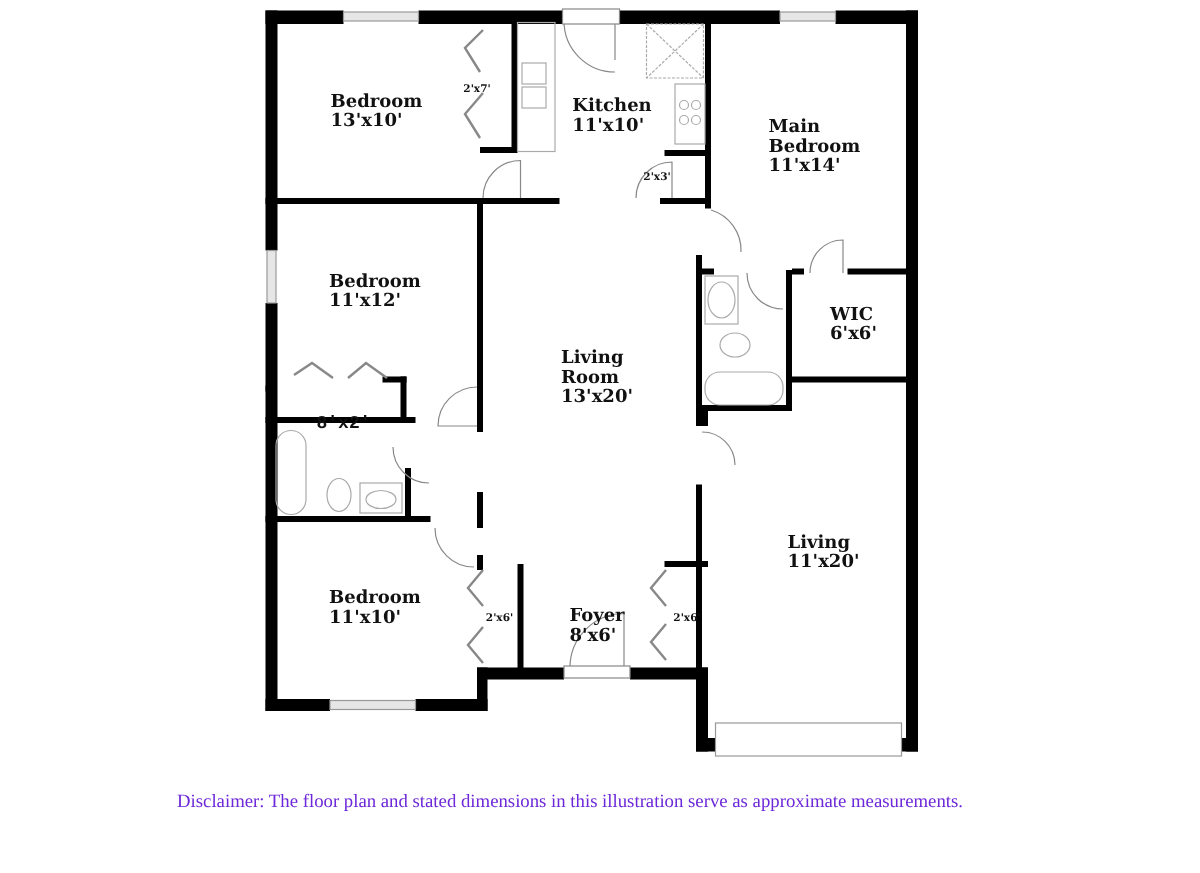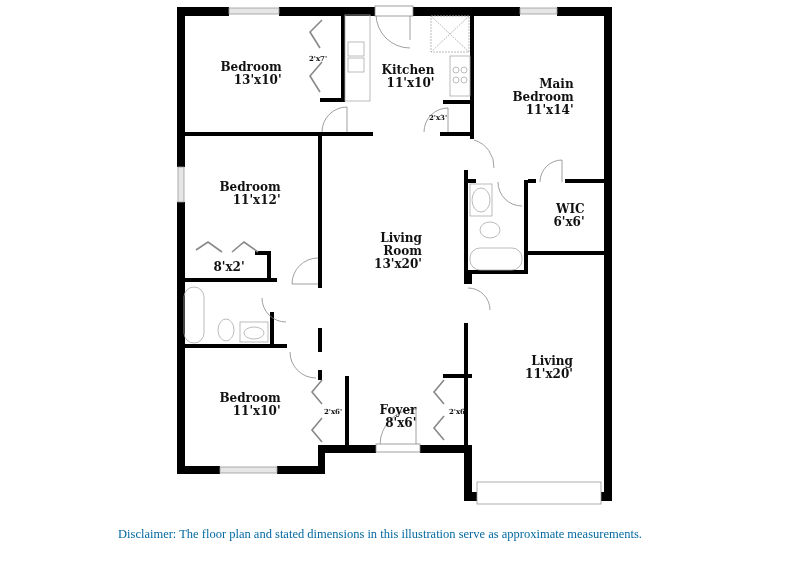--- a/index.html
+++ b/index.html
@@ -1,22 +1,22 @@
 <!DOCTYPE html>
 <html><head>
 <meta charset="utf-8">
 <style>
   html, body { margin: 0; padding: 0; background: #ffffff; }
   body { width: 800px; height: 582px; position: relative; overflow: hidden; font-family: "DejaVu Serif", "Liberation Serif", serif; }
   #plan { position: absolute; left: 0; top: 0; width: 800px; height: 520px; }
-  .room-label { position: absolute; text-align: right; font-family: "DejaVu Serif", "Liberation Serif", serif; font-weight: bold; font-size: 12px; line-height: 13px; color: #111; transform: translateX(-50%); white-space: nowrap; }
+  .room-label { position: absolute; text-align: left; font-family: "DejaVu Serif", "Liberation Serif", serif; font-weight: bold; font-size: 12px; line-height: 13px; color: #111; transform: translateX(-50%); white-space: nowrap; }
   .room-label .dim { display: block; font-weight: bold; }
   .small-label { position: absolute; font-family: "DejaVu Serif", "Liberation Serif", serif; font-weight: bold; font-size: 7px; color: #111; transform: translateX(-50%); white-space: nowrap; }
   .mid-label { position: absolute; font-family: "DejaVu Serif", "Liberation Serif", serif; font-weight: bold; font-size: 12px; color: #111; transform: translateX(-50%); white-space: nowrap; }
-  #disclaimer { position: absolute; left: 0; top: 526px; width: 760px; text-align: center; font-family: "Liberation Serif", "DejaVu Serif", serif; font-size: 12.5px; line-height: 16px; color: #0369a1; }
+  #disclaimer { position: absolute; left: 0; top: 526px; width: 760px; text-align: center; font-family: "Liberation Serif", "DejaVu Serif", serif; font-size: 12.5px; line-height: 16px; color: #6d28d9; }
 </style>
 </head>
 <body>
 
 <svg id="plan" viewBox="0 0 800 520" xmlns="http://www.w3.org/2000/svg">
 
   <g fill="#000">
 
     <rect x="177" y="7" width="52" height="9"></rect>
     <rect x="279" y="7" width="96" height="9"></rect>
@@ -175,19 +175,19 @@
   <span>Foyer</span>
   <span class="dim">8'x6'</span>
 </div>
 <div class="room-label" style="left:549px; top:355px;">
   <span>Living</span>
   <span class="dim">11'x20'</span>
 </div>
 
 <div class="small-label" style="left:318px; top:54px;">2'x7'</div>
 <div class="small-label" style="left:438px; top:113px;">2'x3'</div>
-<div class="mid-label" style="left:229px; top:260px;">8'x2'</div>
+<div class="mid-label" style="left:229px; top:275px;font-family:Liberation Mono, monospace;">8'x2'</div>
 <div class="small-label" style="left:333px; top:407px;">2'x6'</div>
 <div class="small-label" style="left:458px; top:407px;">2'x6'</div>
 
 <div id="disclaimer">
   <div>Disclaimer: The floor plan and stated dimensions in this illustration serve as approximate measurements.</div>
 </div>
 
 </body></html>

